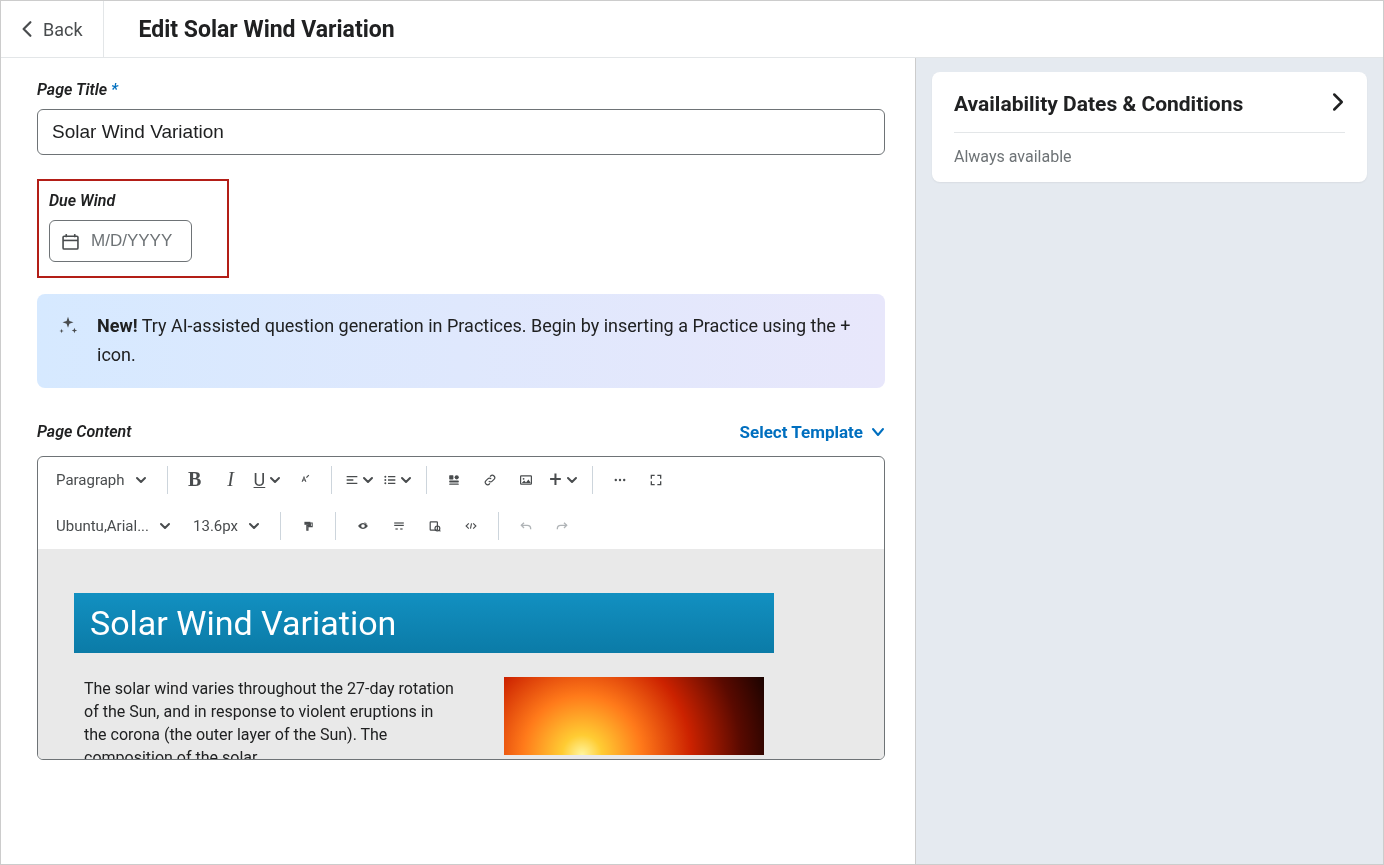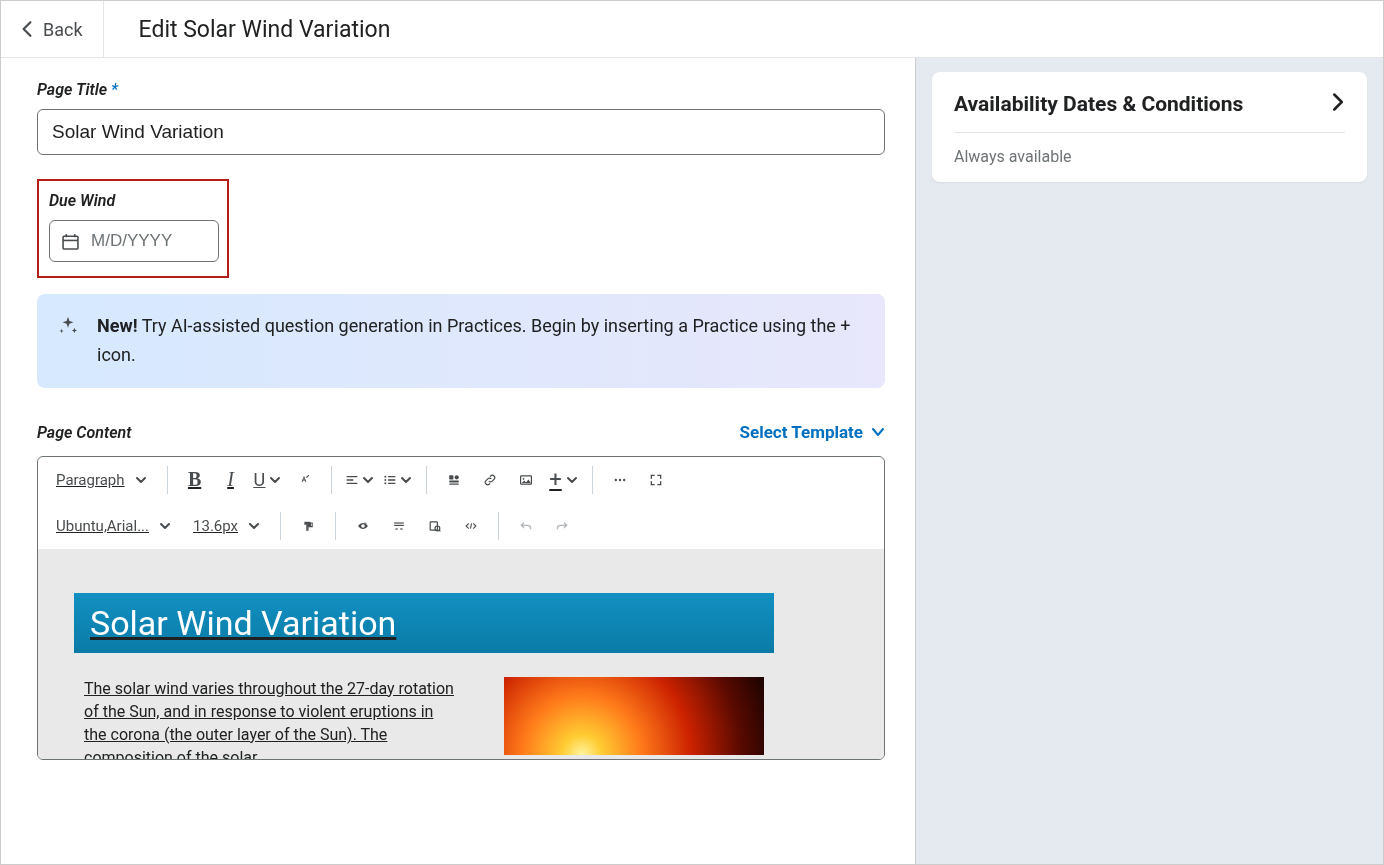--- a/index.html
+++ b/index.html
@@ -28,21 +28,21 @@
     height: 100%;
     border-right: 1px solid #e3e6e8;
     cursor: pointer;
     font-size: 18px;
     color: #494c4e;
   }
   .back-btn svg { width: 12px; height: 18px; stroke: #494c4e; }
   .header-title {
     padding-left: 26px;
     font-size: 23px;
-    font-weight: 400;
+    font-weight: 700;
     color: #202122;
   }
   .body {
     display: flex;
     height: calc(100% - 57px);
   }
   .main {
     flex: 1;
     overflow-y: scroll;
     padding: 22px 30px 0 36px;
@@ -111,21 +111,21 @@
     width: 192px;
     margin-top: 24px;
   }
   .due-date-box .field-label { margin-bottom: 10px; }
   .date-input-wrap {
     display: flex; align-items: center;
     border: 1px solid #6e7376;
     border-radius: 6px;
     padding: 10px 12px;
     gap: 12px;
-    width: 170px;
+    width: 143px;
   }
   .date-input {
     border: none; outline: none;
     font-size: 17px;
     color: #6e7376;
     background: transparent;
     width: 100%;
   }
   .date-input::placeholder { color: #6e7376; }
   .cal-icon { width: 17px; height: 17px; fill: #494c4e; flex-shrink: 0; }
@@ -139,38 +139,37 @@
     gap: 18px;
     font-size: 18px;
     line-height: 1.6;
   }
   .ai-banner .sparkle { flex-shrink: 0; margin-top: 3px; }
   .ai-banner b { font-weight: 700; }
 
   .content-hdr {
     display: flex;
     justify-content: space-between;
-    align-items: flex-end;
+    align-items: center;
     margin-top: 34px;
     margin-bottom: 14px;
   }
   .select-template {
     color: #006fbf;
     font-weight: 700;
     font-size: 17px;
     display: flex; align-items: center; gap: 8px;
     cursor: pointer;
   }
   .select-template svg { stroke: #006fbf; }
 
   .editor {
     border: 1px solid #6e7376;
     border-radius: 6px;
     overflow: hidden;
-    text-decoration: underline;
   }
   .toolbar-row {
     display: flex;
     align-items: center;
     padding: 6px 8px;
     gap: 2px;
   }
   .toolbar-row + .toolbar-row { border-top: none; }
   .tb-sel {
     padding: 6px 10px;

